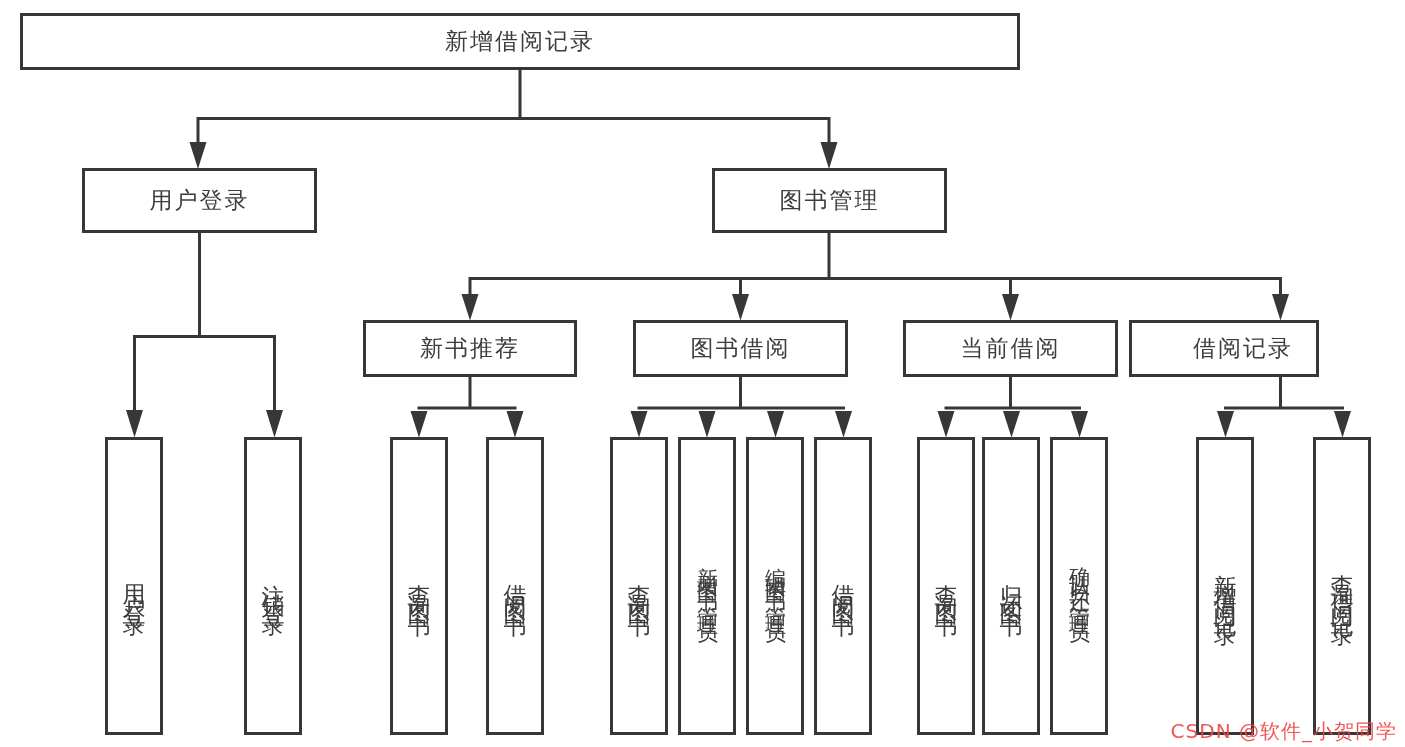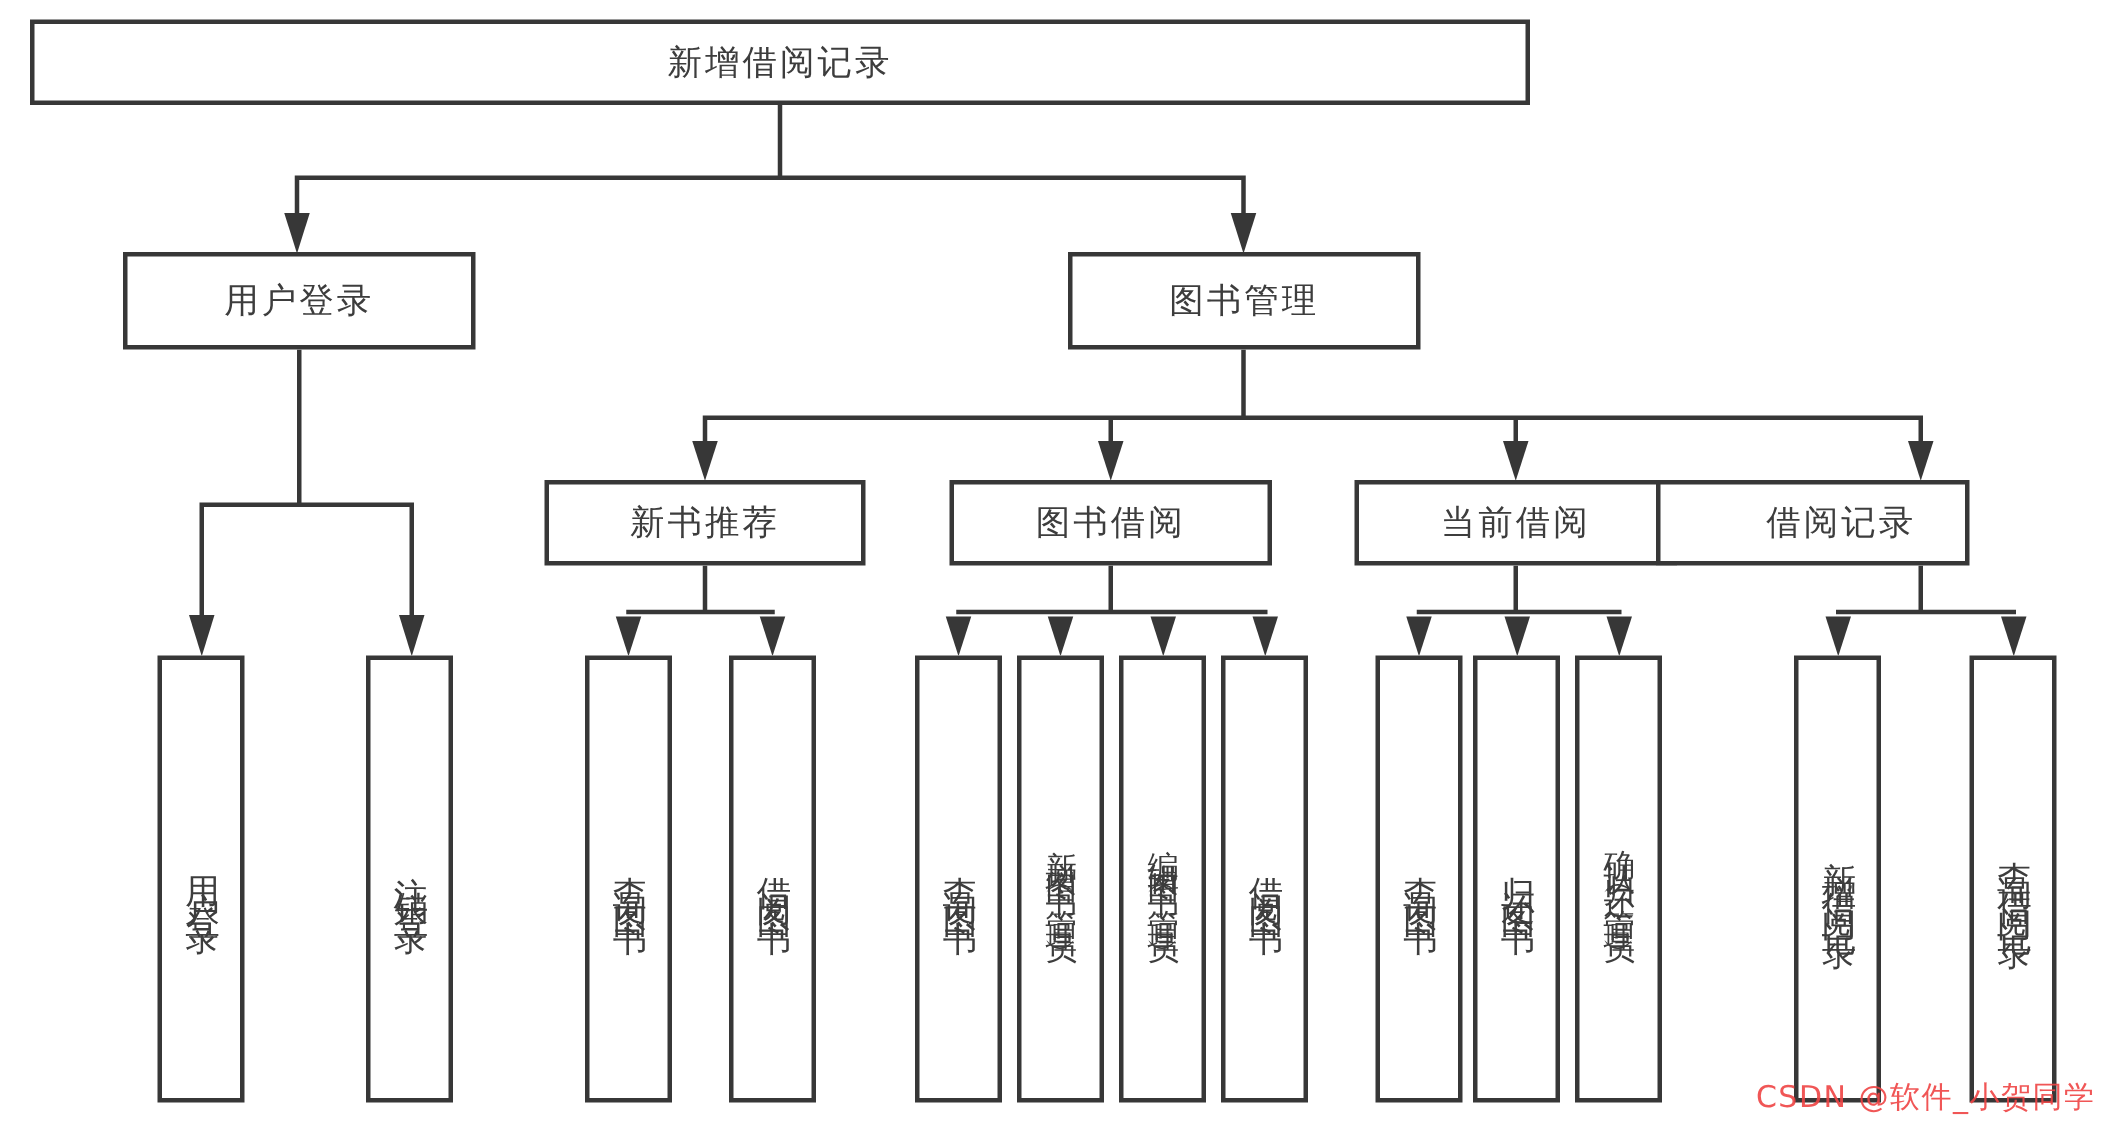--- a/index.html
+++ b/index.html
@@ -92,21 +92,21 @@
   </svg>
 
   <div class="node node--root">新增借阅记录</div>
 
   <div class="node node--l2" style="left:82px;">用户登录</div>
   <div class="node node--l2" style="left:712px;">图书管理</div>
 
   <div class="node node--l3" style="left:363px;width:214px;">新书推荐</div>
   <div class="node node--l3" style="left:903px;width:215px;">当前借阅</div>
   <div class="node node--l3" style="left:633px;width:215px;">图书借阅</div>
-  <div class="node node--l3" style="left:1104px;width:209px;padding-left:38px;">借阅记录</div>
+  <div class="node node--l3" style="left:1129px;width:190px;padding-left:38px;">借阅记录</div>
 
   <div class="leaf" style="left:105px;">用户登录</div>
   <div class="leaf" style="left:244px;">注销登录</div>
 
   <div class="leaf" style="left:390px;">查询图书</div>
   <div class="leaf" style="left:486px;">借阅图书</div>
 
   <div class="leaf" style="left:610px;">查询图书</div>
   <div class="leaf leaf--long" style="left:678px;">新增图书（管理员）</div>
   <div class="leaf leaf--long" style="left:746px;">编辑图书（管理员）</div>

